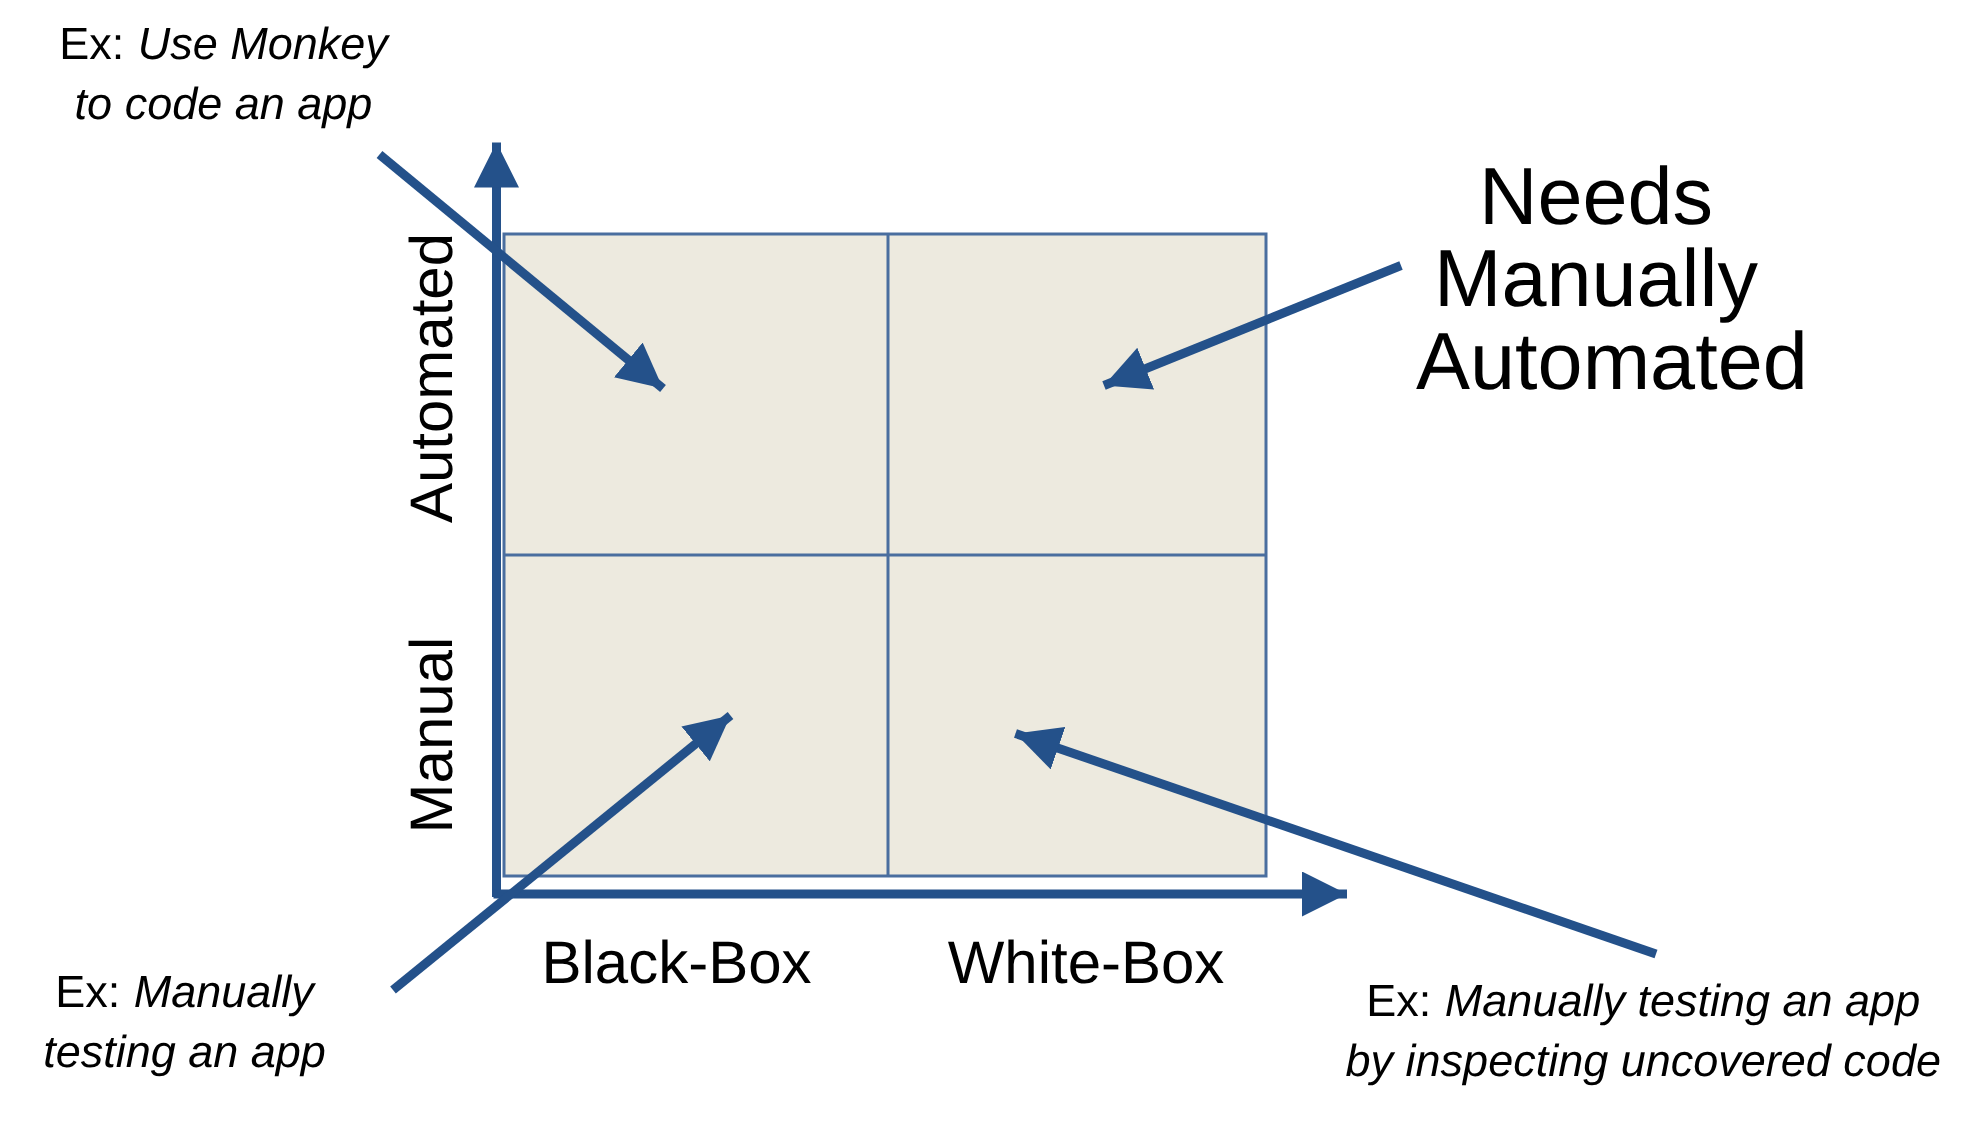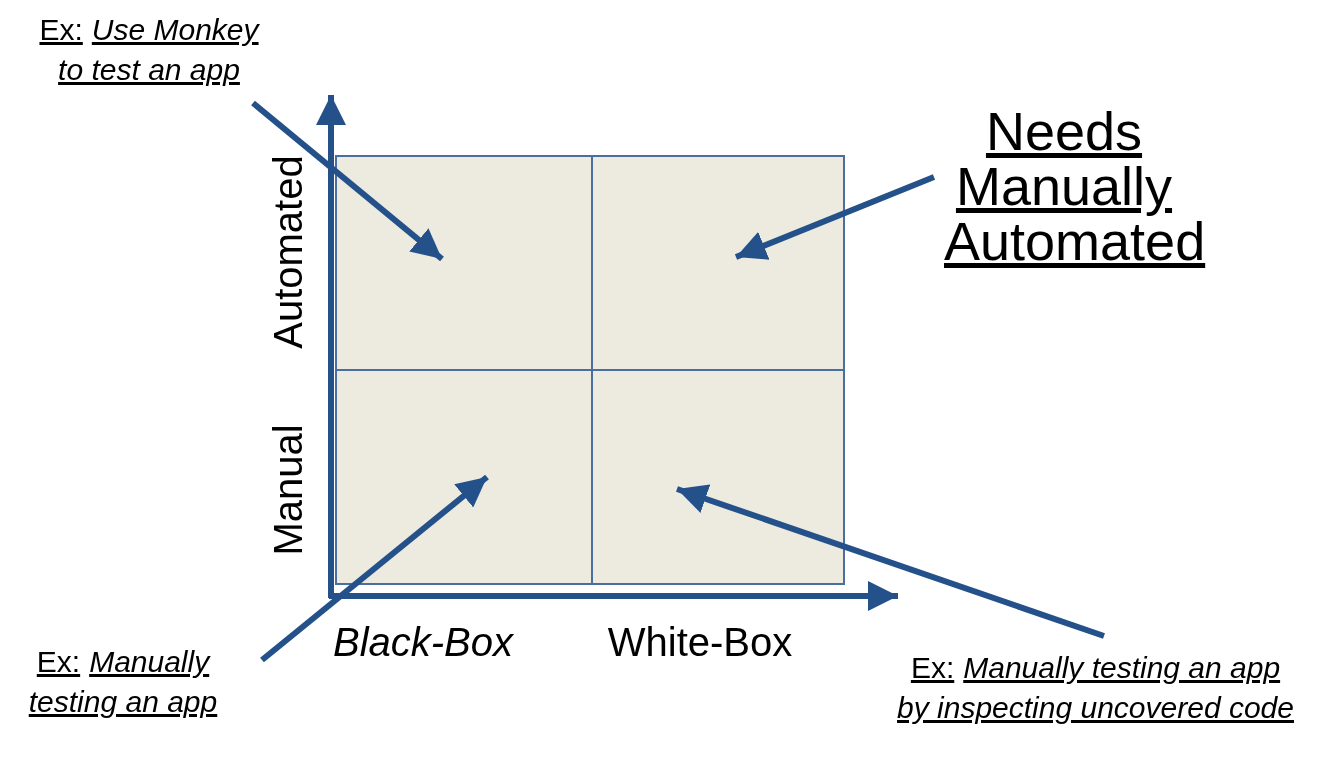--- a/index.html
+++ b/index.html
@@ -39,29 +39,28 @@
   .y-label {
     font-size: 40px;
     text-align: center;
     transform: rotate(-90deg);
     transform-origin: 50% 50%;
   }
   .y-label-automated { left: 183px; top: 230px; width: 210px; height: 44px; }
   .y-label-manual    { left: 213px; top: 468px; width: 150px; height: 44px; }
 
   .x-label { font-size: 40px; text-align: center; }
-  .x-label-black { left: 308px; top: 620px; width: 230px; font-style: italic; }
-  .x-label-white { left: 585px; top: 620px; width: 230px; }
+  .x-label-black { left: 336px; top: 620px; width: 230px; }
+  .x-label-white { left: 609px; top: 620px; width: 230px; }
 
   .ann {
     position: absolute;
     text-align: center;
     font-size: 30px;
     line-height: 40px;
-    text-decoration: underline;
   }
   .ann .it, .ann .line-it { font-style: italic; }
   .ann .prefix { font-style: normal; margin-right: 0.30em; }
 
   .ann-top-left     { left: 9px;   top: 10px;  width: 280px; }
   .ann-bottom-left  { left: 0px;   top: 642px; width: 246px; }
   .ann-bottom-right { left: 868px; top: 648px; width: 455px; }
   .ann-top-right    { left: 944px; top: 104px; width: 240px;
                       font-size: 54px; line-height: 55px; }
 </style>
@@ -94,21 +93,21 @@
 
   <div class="label y-label y-label-automated">Automated</div>
   <div class="label y-label y-label-manual">Manual</div>
   <div class="label x-label x-label-black">Black-Box</div>
   <div class="label x-label x-label-white">White-Box</div>
 
   <div class="ann ann-top-left">
     <div class="line">
       <span class="prefix">Ex:</span><span class="it">Use Monkey</span>
     </div>
-    <div class="line line-it">to test an app</div>
+    <div class="line line-it">to code an app</div>
   </div>
 
   <div class="ann ann-top-right">
     <div class="line">Needs</div>
     <div class="line">Manually</div>
     <div class="line">Automated</div>
   </div>
 
   <div class="ann ann-bottom-left">
     <div class="line">

